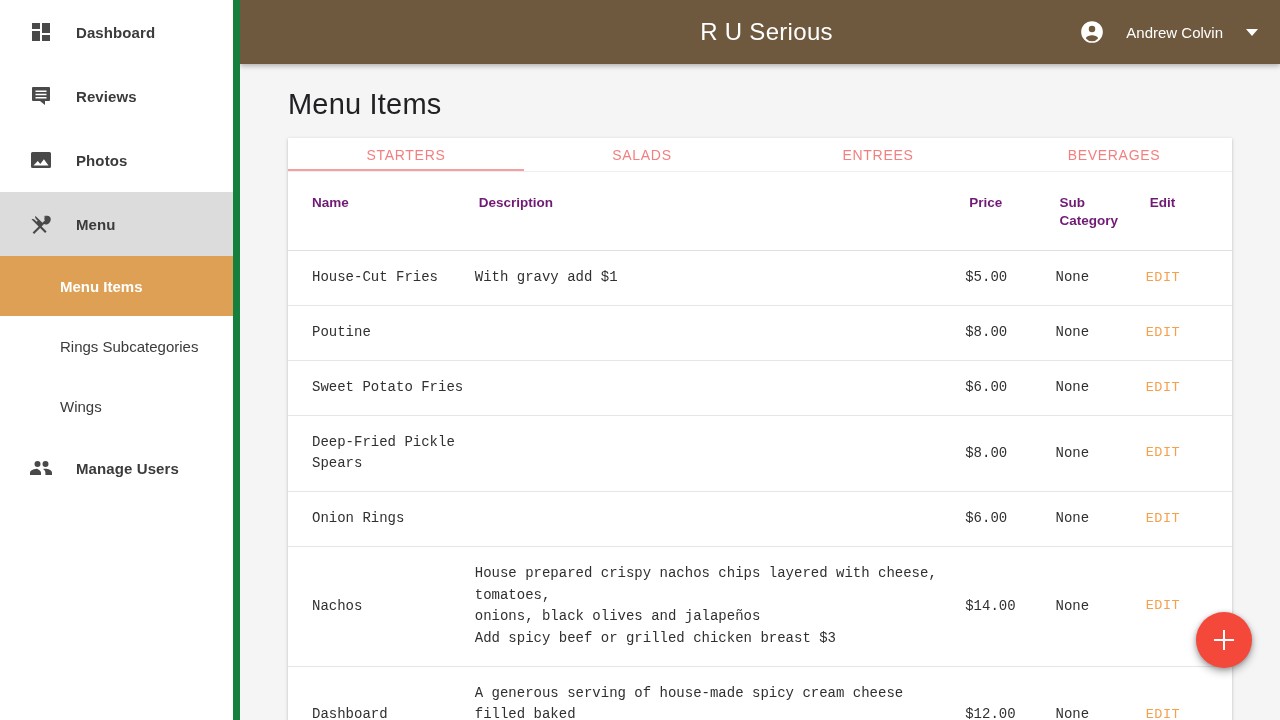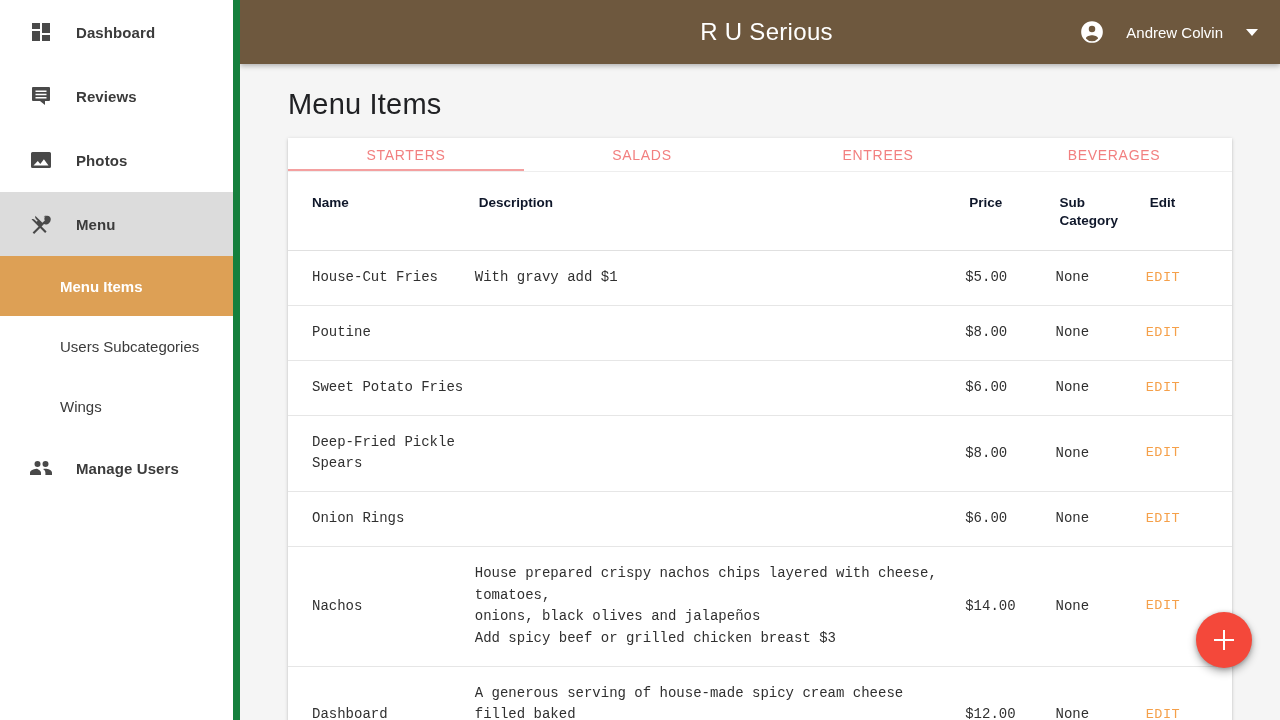--- a/index.html
+++ b/index.html
@@ -121,21 +121,21 @@
     content: "";
     position: absolute; left: 0; right: 0; bottom: 0;
     height: 2px; background: #f4a0a0;
   }
 
   table { width: 100%; border-collapse: collapse; }
   thead th {
     text-align: left;
     font-size: 13.5px;
     font-weight: bold;
-    color: #0f172a;
+    color: #701a75;
     padding: 22px 0 20px 4px;
     vertical-align: top;
     line-height: 1.33;
     border-bottom: 1px solid #e0e0e0;
   }
   tbody td {
     font-size: 14px;
     color: #303030;
     padding: 16px 0;
     vertical-align: middle;
@@ -218,21 +218,21 @@
             <path d="M16.9 3.2c-1.6 1.6-2 3.8-1.1 5.2l-2.4 2.4-5.9-5.9L6.3 3.7a3.6 3.6 0 0 0 .9 3.6l1.5 1.5-1 1-1.6-1.6A3.6 3.6 0 0 0 2.5 7.3l1.2 1.2 5.9 5.9-6 6 1.5 1.5 6-6 5 5 1.5-1.5-5-5 2.4-2.4c1.4.9 3.6.5 5.2-1.1 1.9-1.9 2.1-4.7.6-6.2-1.5-1.5-4.3-1.3-6.2.6l1.3-1.6z"></path>
           </svg>
       </span>
       <span class="nav-label">Menu</span>
     </div>
 
     <div class="subnav-item is-active">
       <span>Menu Items</span>
     </div>
     <div class="subnav-item">
-      <span>Users Subcategories</span>
+      <span>Rings Subcategories</span>
     </div>
     <div class="subnav-item">
       <span>Wings</span>
     </div>
 
     <div class="nav-item">
       <span class="nav-icon">
         <svg viewBox="0 0 24 24">
             <path d="M8.5 11a3 3 0 1 0 0-6 3 3 0 0 0 0 6zm8 0a3 3 0 1 0 0-6 3 3 0 0 0 0 6zm-8 1.8c-2.6 0-7.5 1.3-7.5 3.9V19h11v-2.3c0-2.6-4.9-3.9-3.5-3.9zm8 0c-.7 0-1.6.1-2.5.3 1.4.9 2.4 2 2.4 3.6V19H23v-2.3c0-2.6-4-3.9-6.5-3.9z"></path>
           </svg>

